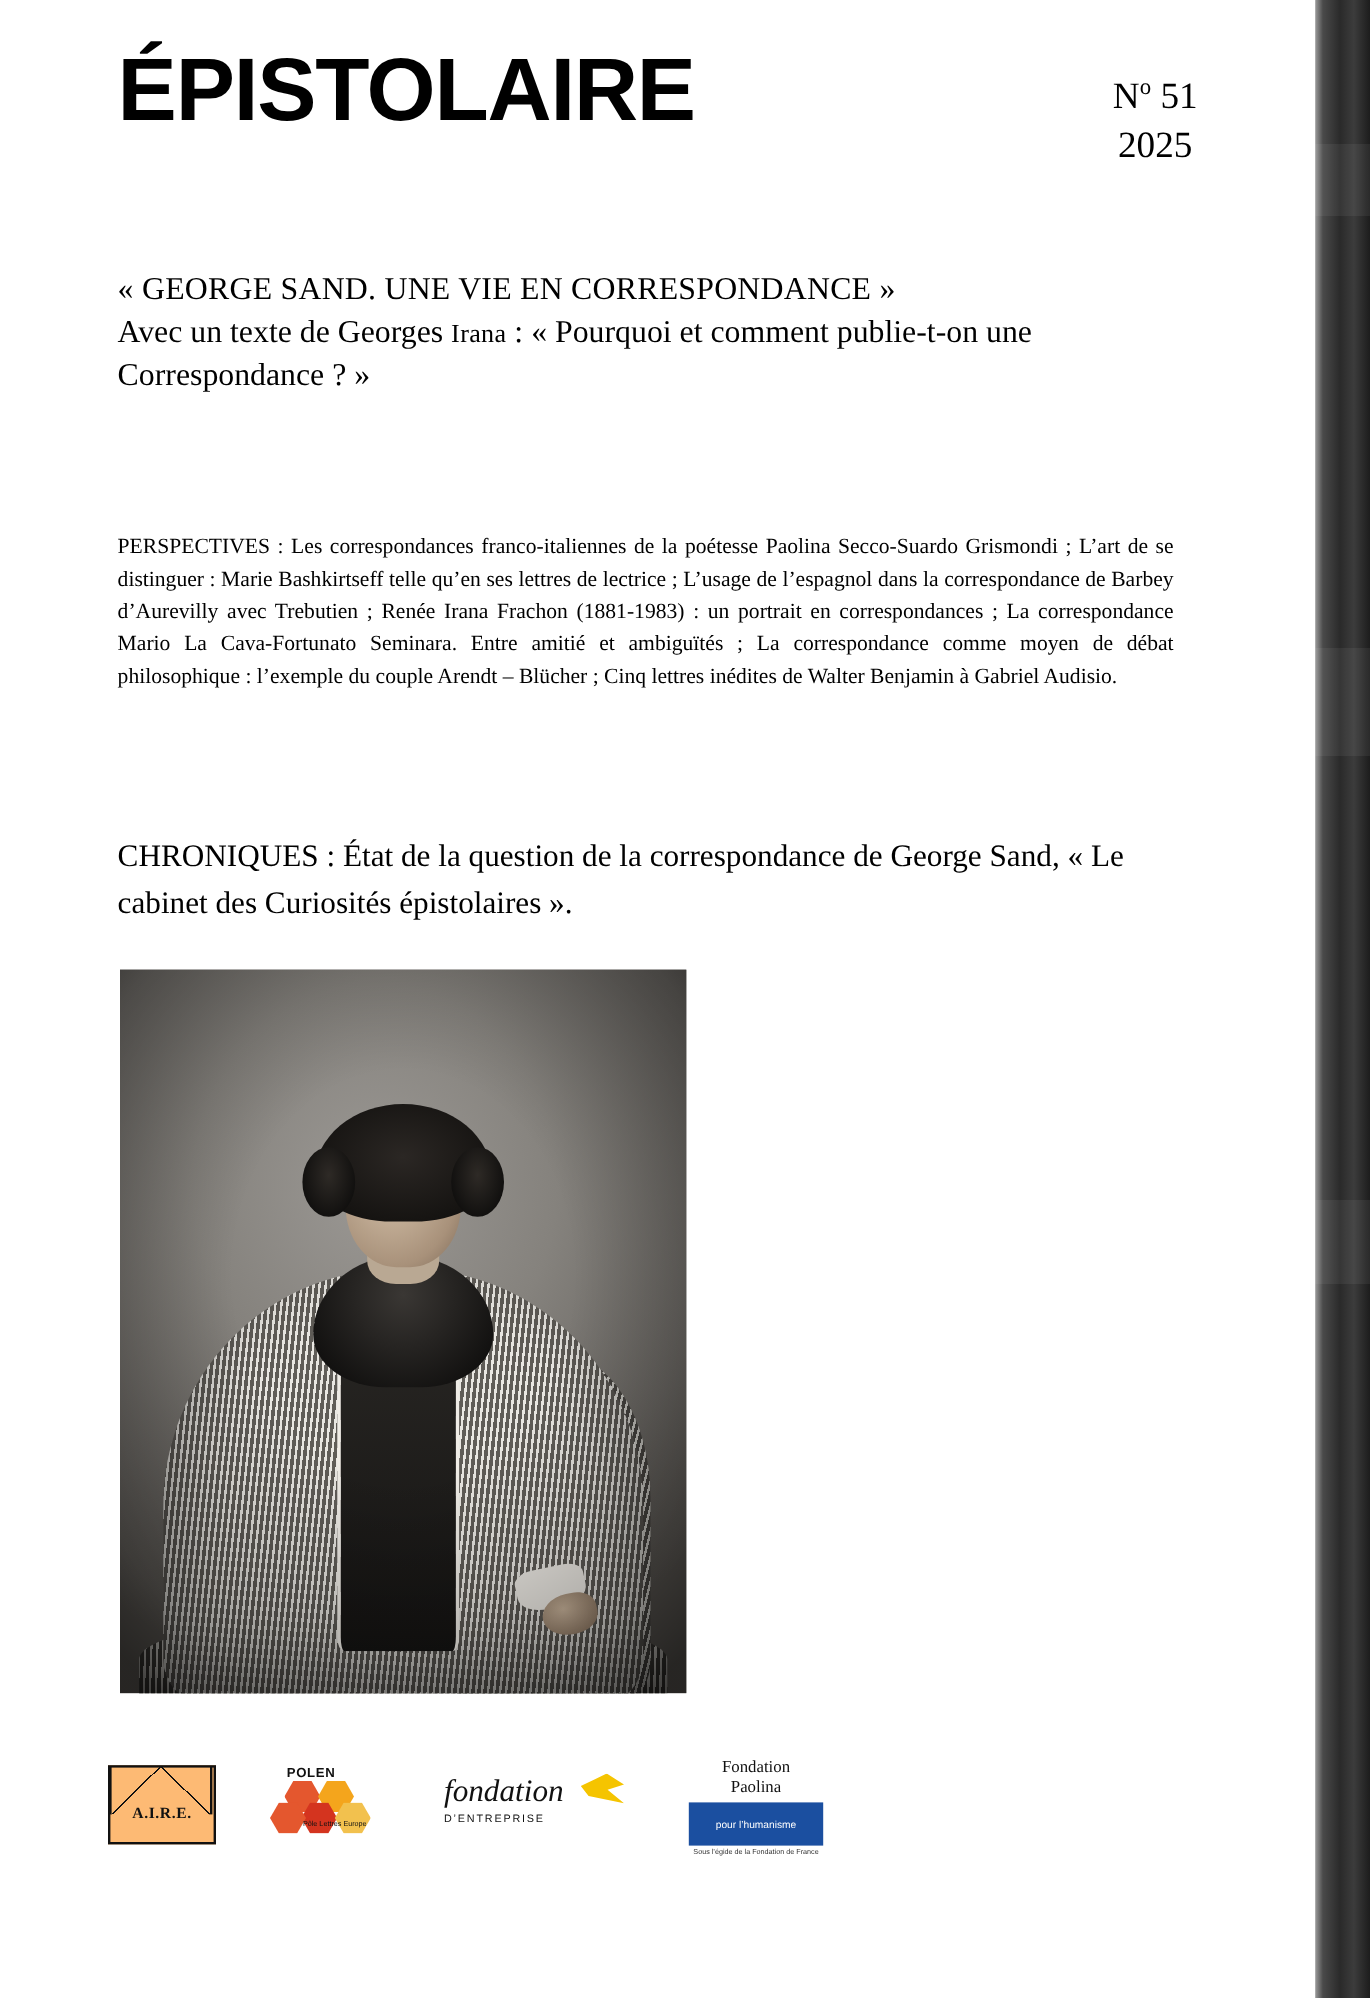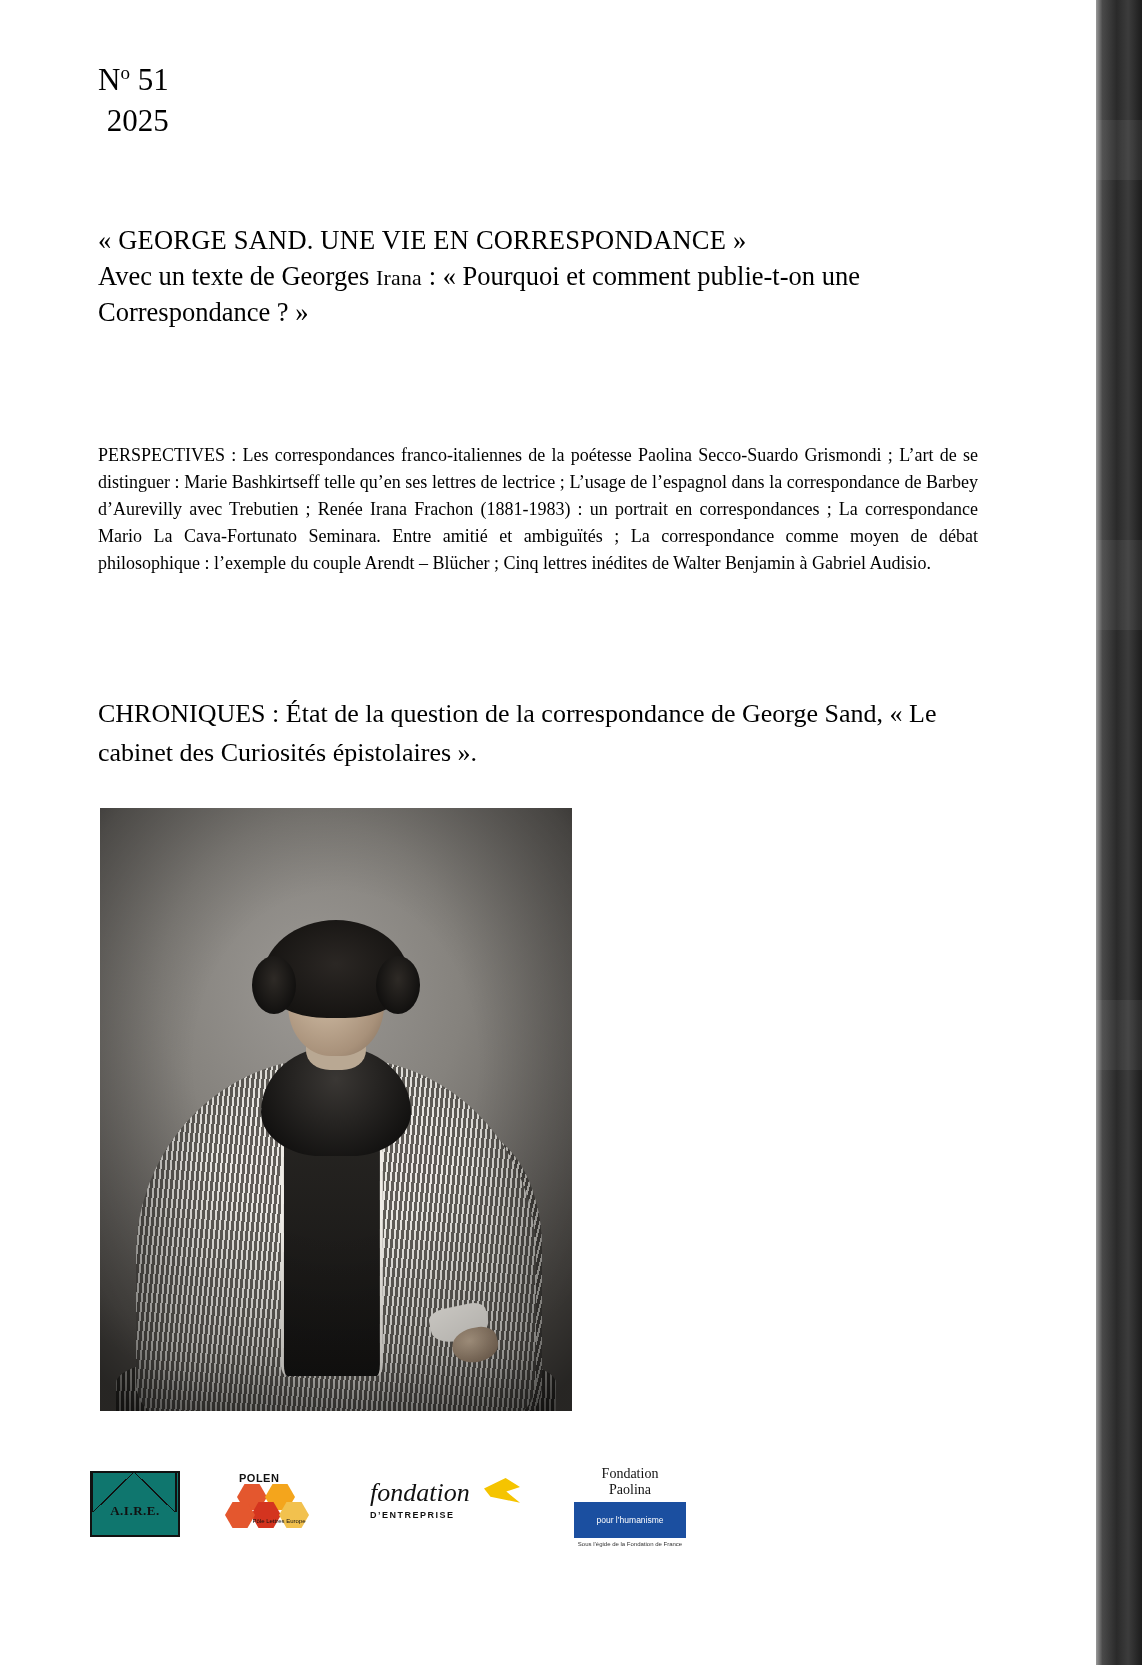--- a/index.html
+++ b/index.html
@@ -52,21 +52,21 @@
     font-family: "Liberation Sans", sans-serif;
     font-weight: bold;
     font-size: 74px;
     letter-spacing: -1px;
     line-height: 1;
     color: #000;
     margin: 0;
     white-space: nowrap;
   }
   .issue-block {
-    text-align: right;
+    text-align: center;
     font-family: "Liberation Serif", serif;
     font-size: 31px;
     line-height: 1.32;
     padding-top: 22px;
     color: #000;
   }
   .issue-block .sup {
     font-size: 19px;
     vertical-align: super;
   }
@@ -282,21 +282,21 @@
   .logo {
     position: absolute;
     top: 12px;
   }
   
   .logo-aire { left: 0px; width: 90px; height: 76px; }
   .env {
     position: relative;
     width: 86px; height: 62px;
     border: 2px solid #111;
-    background: #0f766e;
+    background: #fdba74;
     margin-top: 7px;
   }
   .env::before {
     content: "";
     position: absolute;
     left: -1px; top: -1px;
     width: 86px; height: 40px;
     border-left: 2px solid #111;
     border-right: 2px solid #111;
     box-sizing: border-box;
@@ -357,21 +357,20 @@
     color: #111;
     line-height: 1;
     margin-top: 16px;
   }
   .poste-sub {
     font-family: "Liberation Sans", sans-serif;
     font-size: 9px;
     letter-spacing: 1.5px;
     color: #111;
     margin-top: 4px;
-    font-weight: bold;
   }
   .poste-bird {
     position: absolute;
     right: 10px; top: 14px;
     width: 36px; height: 26px;
     background: #f5c400;
     clip-path: polygon(0% 40%, 60% 0%, 100% 35%, 62% 52%, 100% 95%, 18% 72%);
   }
   
   .logo-clarens { left: 470px; width: 140px; height: 92px; }
@@ -403,20 +402,21 @@
     color: #333;
     margin-top: 3px;
   }
 </style>
 </head>
 <body>
 
 <div class="page">
 
   <div class="masthead">
+    <h1 class="journal-title">ÉPISTOLAIRE</h1>
     <div class="issue-block">
       <div>
         <span>N</span><span class="sup">o</span>&nbsp;<span>51</span>
       </div>
       <div>2025</div>
     </div>
   </div>
 
   <div class="dossier">
     <div class="line1">« GEORGE SAND. UNE VIE EN CORRESPONDANCE »</div>

